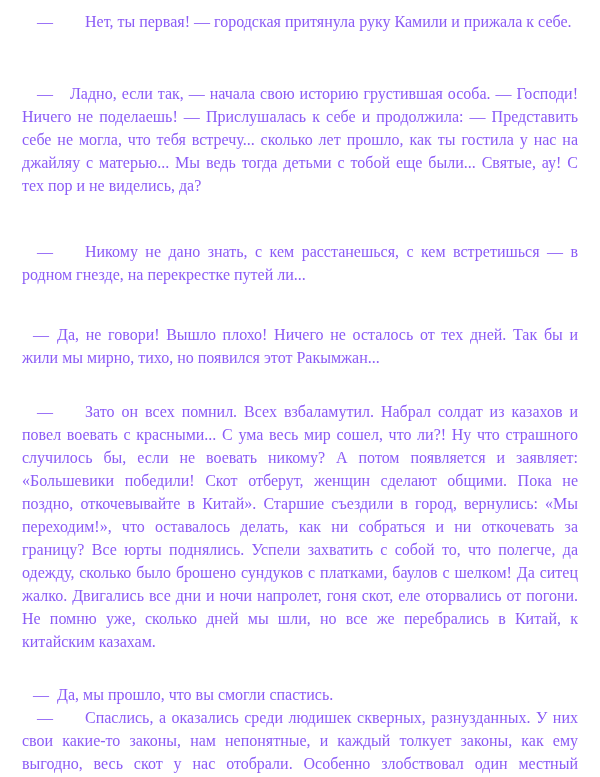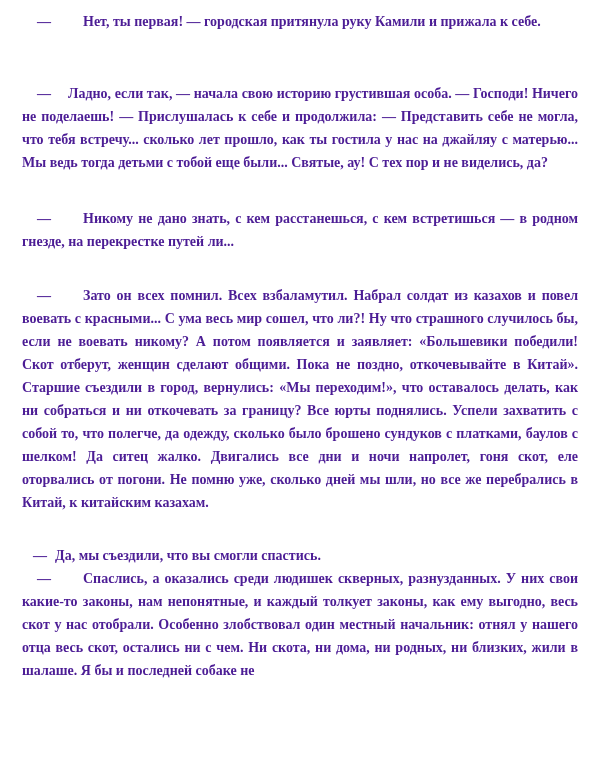--- a/index.html
+++ b/index.html
@@ -28,32 +28,31 @@
 
   .text-column {
     position: absolute;
     left: 22px;
     top: 0;
     width: 556px;
   }
 
   .para {
     margin: 0;
-    font-size: 14px;
+    font-size: 16px;
     line-height: 23px;
     text-align: justify;
     text-justify: inter-word;
     hyphens: manual;
-    color: #4c1d95;
-    font-weight: bold;
+    color: #8b5cf6;
   }
 
   
   .gap-top-10   { margin-top: 10px; }
-  .gap-top-33   { margin-top: 33px; }
+  .gap-top-33   { margin-top: 43px; }
   .gap-top-35   { margin-top: 49px; }
   .gap-top-31   { margin-top: 31px; }
   .gap-top-28   { }
   .gap-top-30   { margin-top: 30px; }
   .gap-top-37   { margin-top: 37px; }
   .gap-top-38   { margin-top: 38px; }
 
   
   .dash {
     display: inline-block;
@@ -82,28 +81,31 @@
     </p>
 
     <p class="para gap-top-35">
       <span class="dash ind-wide">—</span><span class="sp-md"></span><span>Ладно, если так, — начала свою историю грустившая особа. — Господи! Ничего не поделаешь! — Прислушалась к себе и продолжила: — Представить себе не могла, что тебя встречу... сколько лет прошло, как ты гостила у нас на джайляу с матерью... Мы ведь тогда детьми с тобой еще были... Святые, ау! С тех пор и не виделись, да?</span>
     </p>
 
     <p class="para gap-top-33">
       <span class="dash ind-wide">—</span><span class="sp-lg"></span><span>Никому не дано знать, с кем расстанешься, с кем встретишься — в родном гнезде, на перекрестке путей ли...</span>
     </p>
 
+    <p class="para gap-top-37">
+      <span class="dash ind-narrow">—</span><span class="sp-sm"></span><span>Да, не говори! Вышло плохо! Ничего не осталось от тех дней. Так бы и жили мы мирно, тихо, но появился этот Ракымжан...</span>
+    </p>
 
 
     <p class="para gap-top-31">
       <span class="dash ind-wide">—</span><span class="sp-lg"></span><span>Зато он всех помнил. Всех взбаламутил. Набрал солдат из казахов и повел воевать с красными... С ума весь мир сошел, что ли?! Ну что страшного случилось бы, если не воевать никому? А потом появляется и заявляет: «Большевики победили! Скот отберут, женщин сделают общими. Пока не поздно, откочевывайте в Китай». Старшие съездили в город, вернулись: «Мы переходим!», что оставалось делать, как ни собраться и ни откочевать за границу? Все юрты поднялись. Успели захватить с собой то, что полегче, да одежду, сколько было брошено сундуков с платками, баулов с шелком! Да ситец жалко. Двигались все дни и ночи напролет, гоня скот, еле оторвались от погони. Не помню уже, сколько дней мы шли, но все же перебрались в Китай, к китайским казахам.</span>
     </p>
 
     <p class="para gap-top-30">
-      <span class="dash ind-narrow">—</span><span class="sp-sm"></span><span>Да, мы съездили, что вы смогли спастись.</span>
+      <span class="dash ind-narrow">—</span><span class="sp-sm"></span><span>Да, мы прошло, что вы смогли спастись.</span>
     </p>
 
     <p class="para gap-top-28">
       <span class="dash ind-wide">—</span><span class="sp-lg"></span><span>Спаслись, а оказались среди людишек скверных, разнузданных. У них свои какие-то законы, нам непонятные, и каждый толкует законы, как ему выгодно, весь скот у нас отобрали. Особенно злобствовал один местный начальник: отнял у нашего отца весь скот, остались ни с чем. Ни скота, ни дома, ни родных, ни близких, жили в шалаше. Я бы и последней собаке не</span>
     </p>
 
   </div>
 </div>
 
 </body></html>

